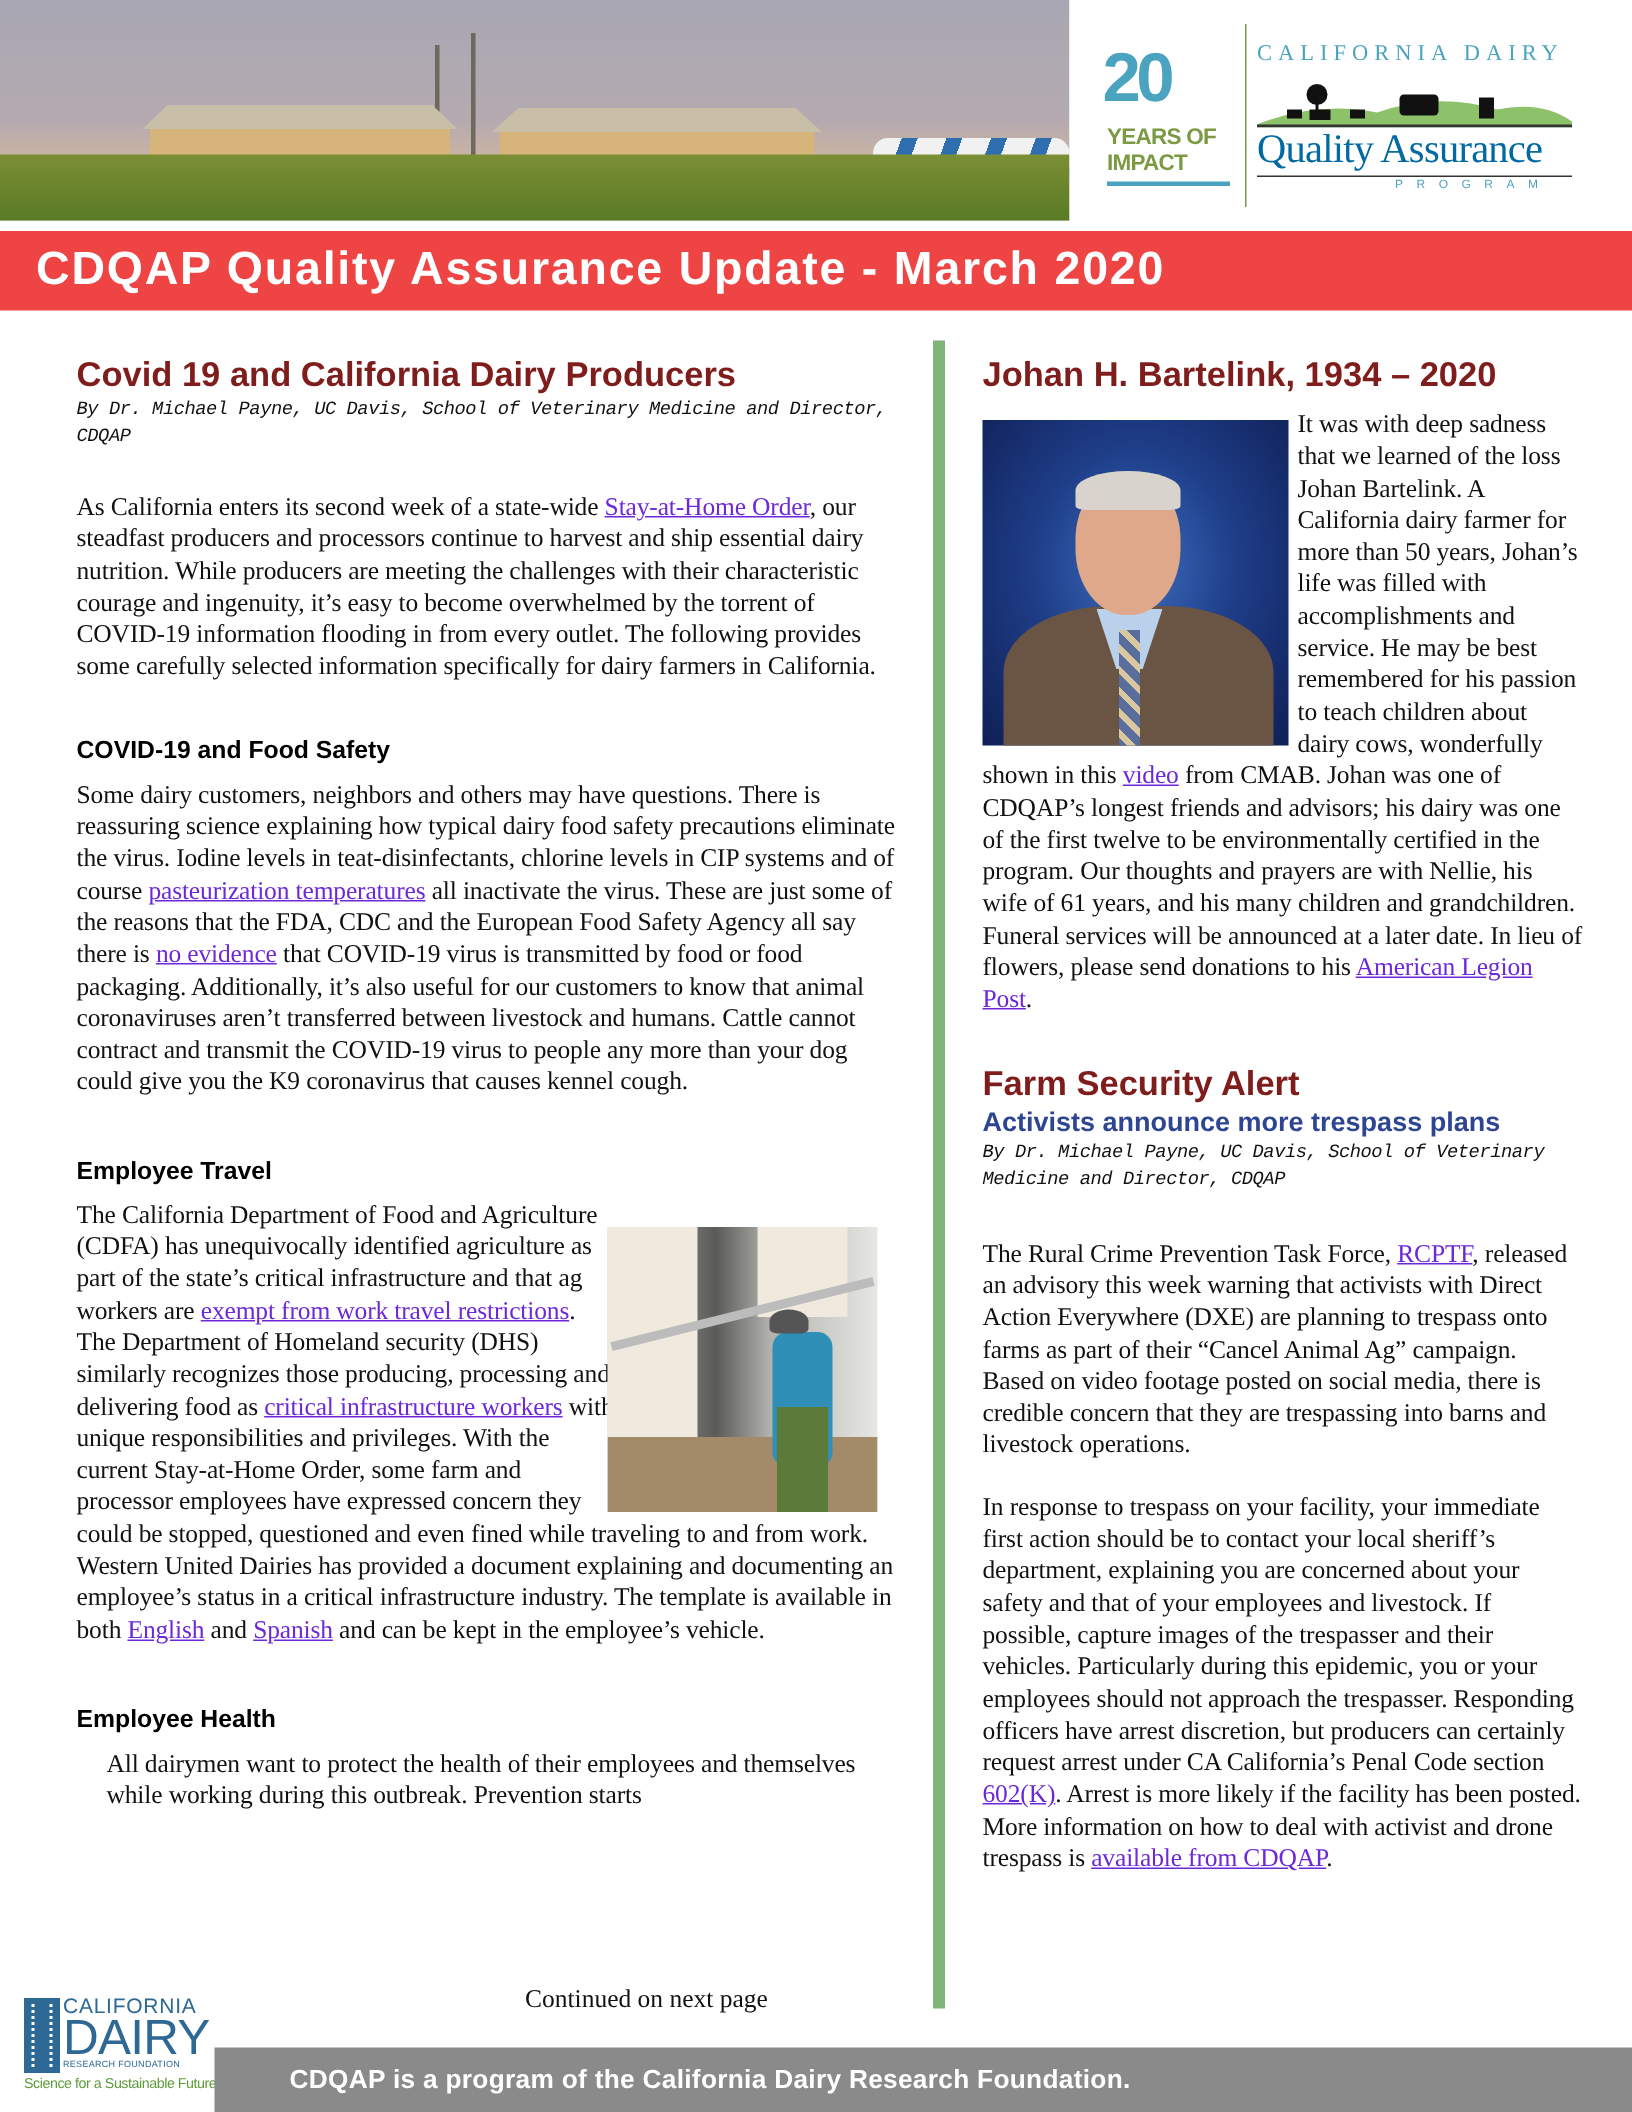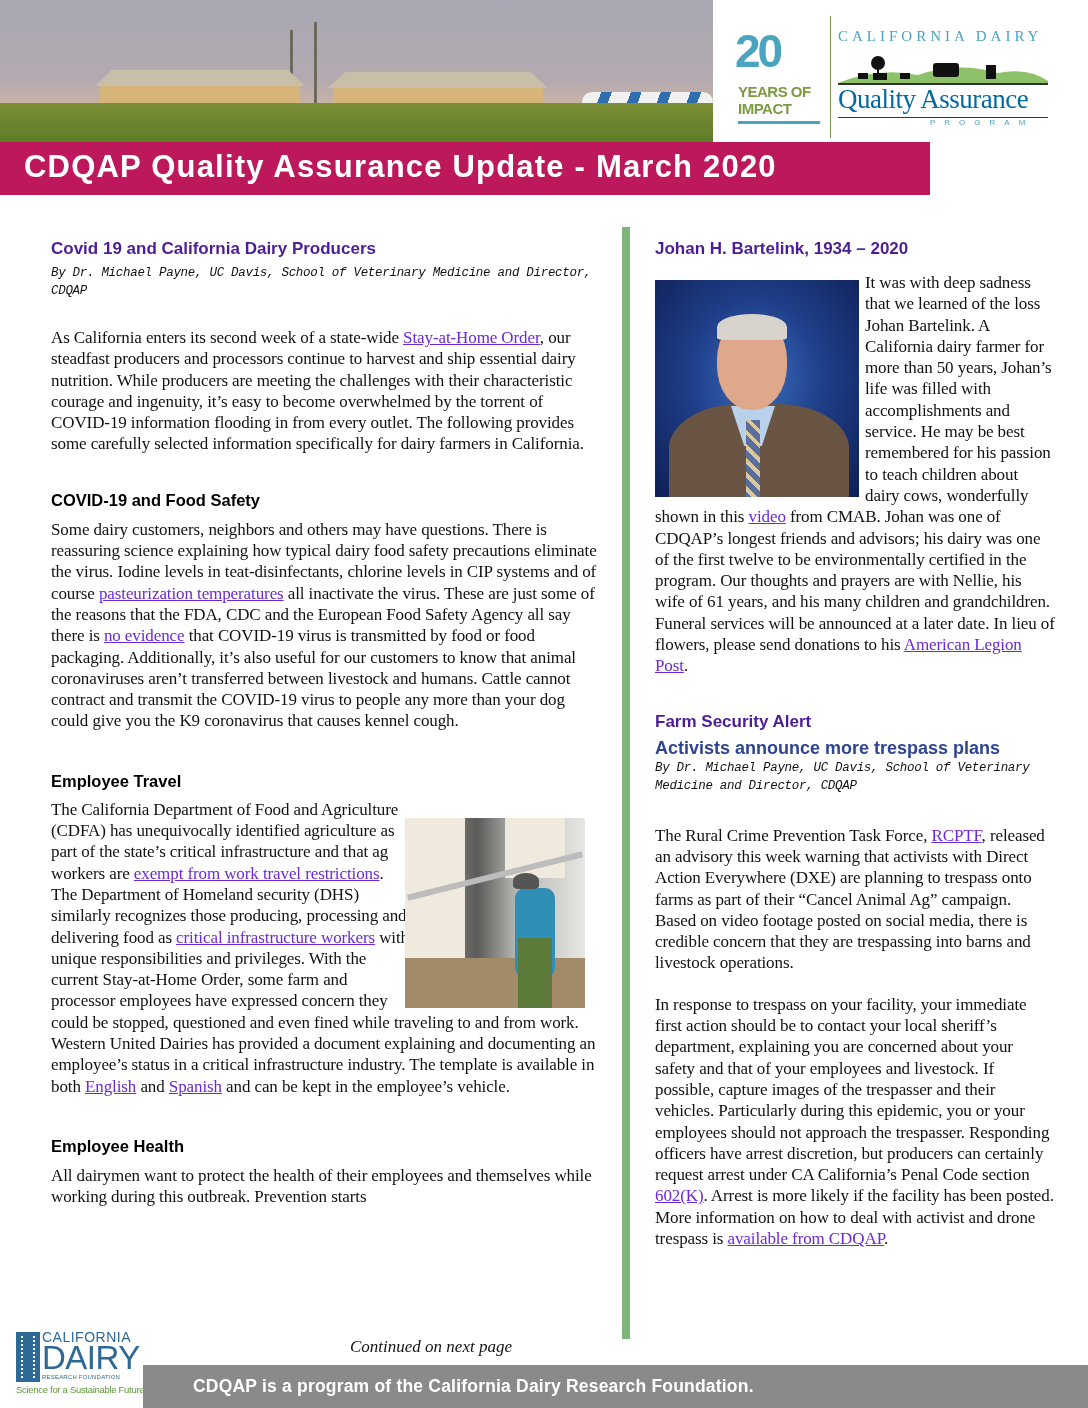--- a/index.html
+++ b/index.html
@@ -21,29 +21,29 @@
   .logo20 { position:absolute; left:735px; top:28px; font-family:"Liberation Sans",sans-serif; font-size:46px; color:#4aa3bf; font-weight:bold; letter-spacing:-3px; line-height:1; }
   .logo-years { position:absolute; left:738px; top:83px; font-family:"Liberation Sans",sans-serif; font-size:15px; font-weight:bold; color:#7c9a43; line-height:17px; letter-spacing:-0.5px; }
   .logo-years-underline { position:absolute; left:738px; top:121px; width:82px; height:3px; background:#4aa3bf; }
   .logo-divider { position:absolute; left:830px; top:16px; width:1px; height:122px; background:#7c9a43; }
   .cd-arc { position:absolute; left:838px; top:28px; font-family:"Liberation Serif",serif; font-size:15px; letter-spacing:4px; color:#4aa3bf; }
   .cd-hills { position:absolute; left:838px; top:55px; width:210px; height:30px; }
   .qa { position:absolute; left:838px; top:84px; font-family:"Liberation Serif",serif; font-size:27px; color:#0369a1; letter-spacing:-0.5px; }
   .qa-line { position:absolute; left:838px; top:117px; width:210px; height:1px; background:#333; }
   .qa-program { position:absolute; left:930px; top:118px; font-family:"Liberation Sans",sans-serif; font-size:8px; letter-spacing:9px; color:#4aa3bf; }
 
-  .title-bar { position:absolute; left:0; top:142px; width:930px; height:53px; background:#be185d; }
+  .title-bar { position:absolute; left:0; top:154px; width:1088px; height:53px; background:#ef4444; }
   .title-bar h1 { position:absolute; left:24px; top:7px; font-family:"Liberation Sans",sans-serif; font-weight:bold; font-size:31px; color:#fff; letter-spacing:1.2px; }
 
   
   .col-left { position:absolute; left:51px; top:234px; width:552px; }
   .col-right { position:absolute; left:655px; top:234px; width:400px; }
   .green-rule { position:absolute; left:622px; top:227px; width:8px; height:1112px; background:#7fb47a; }
 
-  h2 { font-family:"Liberation Sans",sans-serif; font-weight:bold; font-size:17px; color:#4c1d95; line-height:30px; }
+  h2 { font-family:"Liberation Sans",sans-serif; font-weight:bold; font-size:23px; color:#7f1d1d; line-height:30px; }
   .byline { font-family:Liberation Mono, monospace; font-style:italic; font-size:12.5px; letter-spacing:-0.3px; line-height:18px; color:#111; }
   h3 { font-family:"Liberation Sans",sans-serif; font-weight:bold; font-size:16.5px; color:#000; line-height:22px; }
   p.body { font-size:17px; line-height:21.3px; letter-spacing:-0.1px; }
   .subhead-blue { font-family:"Liberation Sans",sans-serif; font-weight:bold; font-size:18px; color:#2d4592; line-height:22px; }
 
   .portrait { position:absolute; left:655px; top:280px; width:204px; height:217px;
     background:radial-gradient(ellipse at 50% 45%, #3d6fbf 0%, #1f3f8a 45%, #0f1f55 100%); overflow:hidden; }
   .portrait .head { position:absolute; left:62px; top:38px; width:70px; height:92px; border-radius:45% 45% 48% 48%; background:#e0a88a; }
   .portrait .hair { position:absolute; left:62px; top:34px; width:70px; height:26px; border-radius:50% 50% 10% 10%; background:#d9d3cd; }
   .portrait .suit { position:absolute; left:14px; top:124px; width:180px; height:110px; border-radius:40% 40% 0 0; background:#6a5444; }
@@ -53,21 +53,21 @@
   .milk-photo { position:absolute; left:405px; top:818px; width:180px; height:190px; overflow:hidden;
     background:linear-gradient(90deg,#d9d6cf 0%,#8e8e8a 20%,#5a5a58 40%,#b0b0ac 60%,#e7e7e4 100%); }
   .milk-photo .cow { position:absolute; left:0; top:0; width:60px; height:140px; background:#efe9de; }
   .milk-photo .cow2 { position:absolute; left:100px; top:0; width:60px; height:60px; background:#efe9de; }
   .milk-photo .rail { position:absolute; left:0; top:55px; width:180px; height:6px; background:#bcbcbc; transform:rotate(-14deg); }
   .milk-photo .worker { position:absolute; left:110px; top:70px; width:40px; height:90px; border-radius:10px; background:#2f8fb6; }
   .milk-photo .apron { position:absolute; left:113px; top:120px; width:34px; height:70px; background:#5c7b3a; }
   .milk-photo .cap { position:absolute; left:108px; top:55px; width:26px; height:16px; border-radius:50% 50% 20% 20%; background:#555; }
   .milk-photo .floor { position:absolute; left:0; top:140px; width:180px; height:50px; background:#a38b6a; }
 
-  .continued { position:absolute; left:350px; top:1323px; font-style:italic; font-size:17px;margin-top:14px; }
+  .continued { position:absolute; left:350px; top:1323px; font-size:17px; }
 
   .cdrf-logo { position:absolute; left:14px; top:1330px; width:130px; height:70px; }
   .cdrf-dna { position:absolute; left:2px; top:2px; width:24px; height:50px; background:#2e6894; }
   .cdrf-dna span { position:absolute; left:5px; top:4px; width:14px; height:42px; border-left:2px dotted #fff; border-right:2px dotted #fff; }
   .cdrf-cal { position:absolute; left:28px; top:0; font-family:"Liberation Sans",sans-serif; font-size:14px; color:#2e6894; letter-spacing:0.5px; line-height:14px; }
   .cdrf-dairy { position:absolute; left:28px; top:12px; font-family:"Liberation Sans",sans-serif; font-size:33px; color:#2e6894; line-height:32px; letter-spacing:-0.5px; }
   .cdrf-rf { position:absolute; left:28px; top:44px; font-family:"Liberation Sans",sans-serif; font-size:6px; color:#2e6894; letter-spacing:0.2px; }
   .cdrf-tag { position:absolute; left:2px; top:54px; font-family:Liberation Sans, sans-serif; font-size:9.5px; color:#5d9b3b; letter-spacing:-0.3px; white-space:nowrap; }
 
   .footer-bar { position:absolute; left:143px; top:1365px; width:945px; height:54px; background:#8a8a8a; }
@@ -128,21 +128,21 @@
     <span>Some dairy customers, neighbors and others may have questions. There is reassuring science explaining how typical dairy food safety precautions eliminate the virus. Iodine levels in teat-disinfectants, chlorine levels in CIP systems and of course </span><a href="#">pasteurization temperatures</a><span> all inactivate the virus. These are just some of the reasons that the FDA, CDC and the European Food Safety Agency all say there is </span><a href="#">no evidence</a><span> that COVID-19 virus is transmitted by food or food packaging. Additionally, it’s also useful for our customers to know that animal coronaviruses aren’t transferred between livestock and humans. Cattle cannot contract and transmit the COVID-19 virus to people any more than your dog could give you the K9 coronavirus that causes kennel cough.</span>
   </p>
 
   <h3 style="margin-top:38px;">Employee Travel</h3>
   <p class="body" style="margin-top:7px;">
     <span style="float:right;width:194px;height:194px;shape-outside:inset(0 0 0 0);"></span>
     <span>The California Department of Food and Agriculture (CDFA) has unequivocally identified agriculture as part of the state’s critical infrastructure and that ag workers are </span><a href="#">exempt from work travel restrictions</a><span>. The Department of Homeland security (DHS) similarly recognizes those producing, processing and delivering food as </span><a href="#">critical infrastructure workers</a><span> with unique responsibilities and privileges. With the current Stay-at-Home Order, some farm and processor employees have expressed concern they could be stopped, questioned and even fined while traveling to and from work. Western United Dairies has provided a document explaining and documenting an employee’s status in a critical infrastructure industry. The template is available in both </span><a href="#">English</a><span> and </span><a href="#">Spanish</a><span> and can be kept in the employee’s vehicle.</span>
   </p>
 
   <h3 style="margin-top:38px;">Employee Health</h3>
-  <p class="body" style="margin-top:8px;">All dairymen want to protect the health of their employees and themselves while working during this outbreak. Prevention starts</p>
+  <p class="body" style="margin-top:8px;margin-left:20px;">All dairymen want to protect the health of their employees and themselves while working during this outbreak. Prevention starts</p>
 </div>
 
 <div class="milk-photo">
   <div class="floor"></div>
   <div class="cow"></div>
   <div class="cow2"></div>
   <div class="rail"></div>
   <div class="worker"></div>
   <div class="apron"></div>
   <div class="cap"></div>

